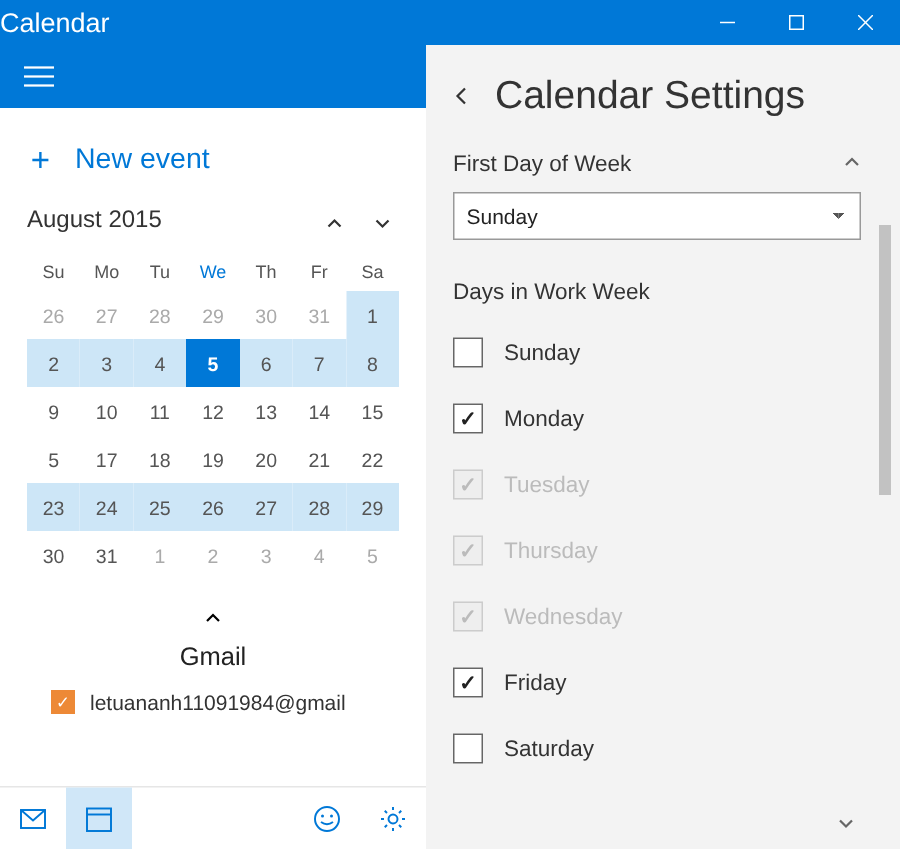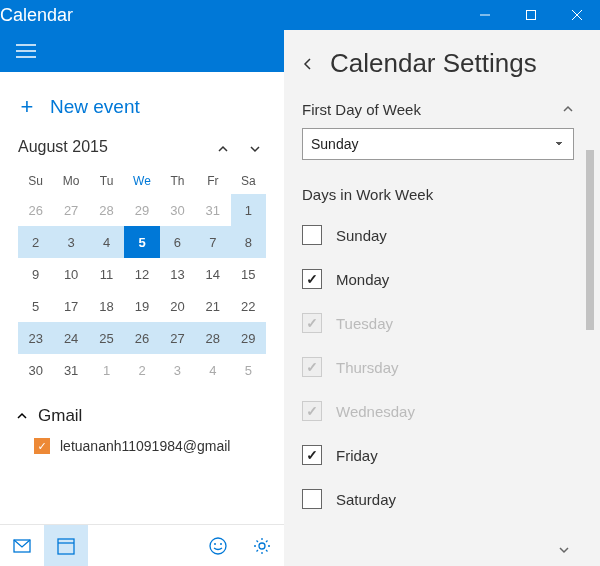--- a/index.html
+++ b/index.html
@@ -30,21 +30,21 @@
 
 .cal-grid { display: grid; grid-template-columns: repeat(7, 1fr); text-align: center; }
 .cal-dow { font-size: 12px; color: #555; padding: 6px 0; }
 .cal-dow.today { color: #0078d7; font-weight: 400; }
 .cal-day { font-size: 13px; color: #555; height: 32px; display: flex; align-items: center; justify-content: center; cursor: pointer; }
 .cal-day.other { color: #aaa; }
 .cal-day.selected { background: #0078d7; color: #fff; font-weight: 600; }
 .cal-day.range { background: #cde6f7; }
 
 .accounts { padding: 14px 16px 4px 16px; }
-.acc-head { display: flex; align-items: center; gap: 10px; margin-bottom: 12px; cursor: pointer; }
+.acc-head { display: flex; align-items: center; gap: 10px; margin-bottom: 12px; cursor: pointer; flex-direction: column; }
 .acc-head svg { width: 12px; height: 12px; }
 .acc-head-label { font-size: 17px; color: #222; }
 .acc-item { display: flex; align-items: center; gap: 10px; padding-left: 18px; font-size: 14px; color: #333; }
 .acc-check { width: 16px; height: 16px; background: #ed8936; display: flex; align-items: center; justify-content: center; color: #fff; font-size: 11px; }
 
 .bottom-bar { height: 42px; border-top: 1px solid #e6e6e6; display: flex; align-items: center; margin-top: auto; }
 .bottom-btn { width: 44px; height: 42px; display: flex; align-items: center; justify-content: center; color: #0078d7; }
 .bottom-btn.active { background: #d0e7f8; }
 .bottom-spacer { flex: 1; }
 .bottom-btn svg { width: 20px; height: 20px; }

